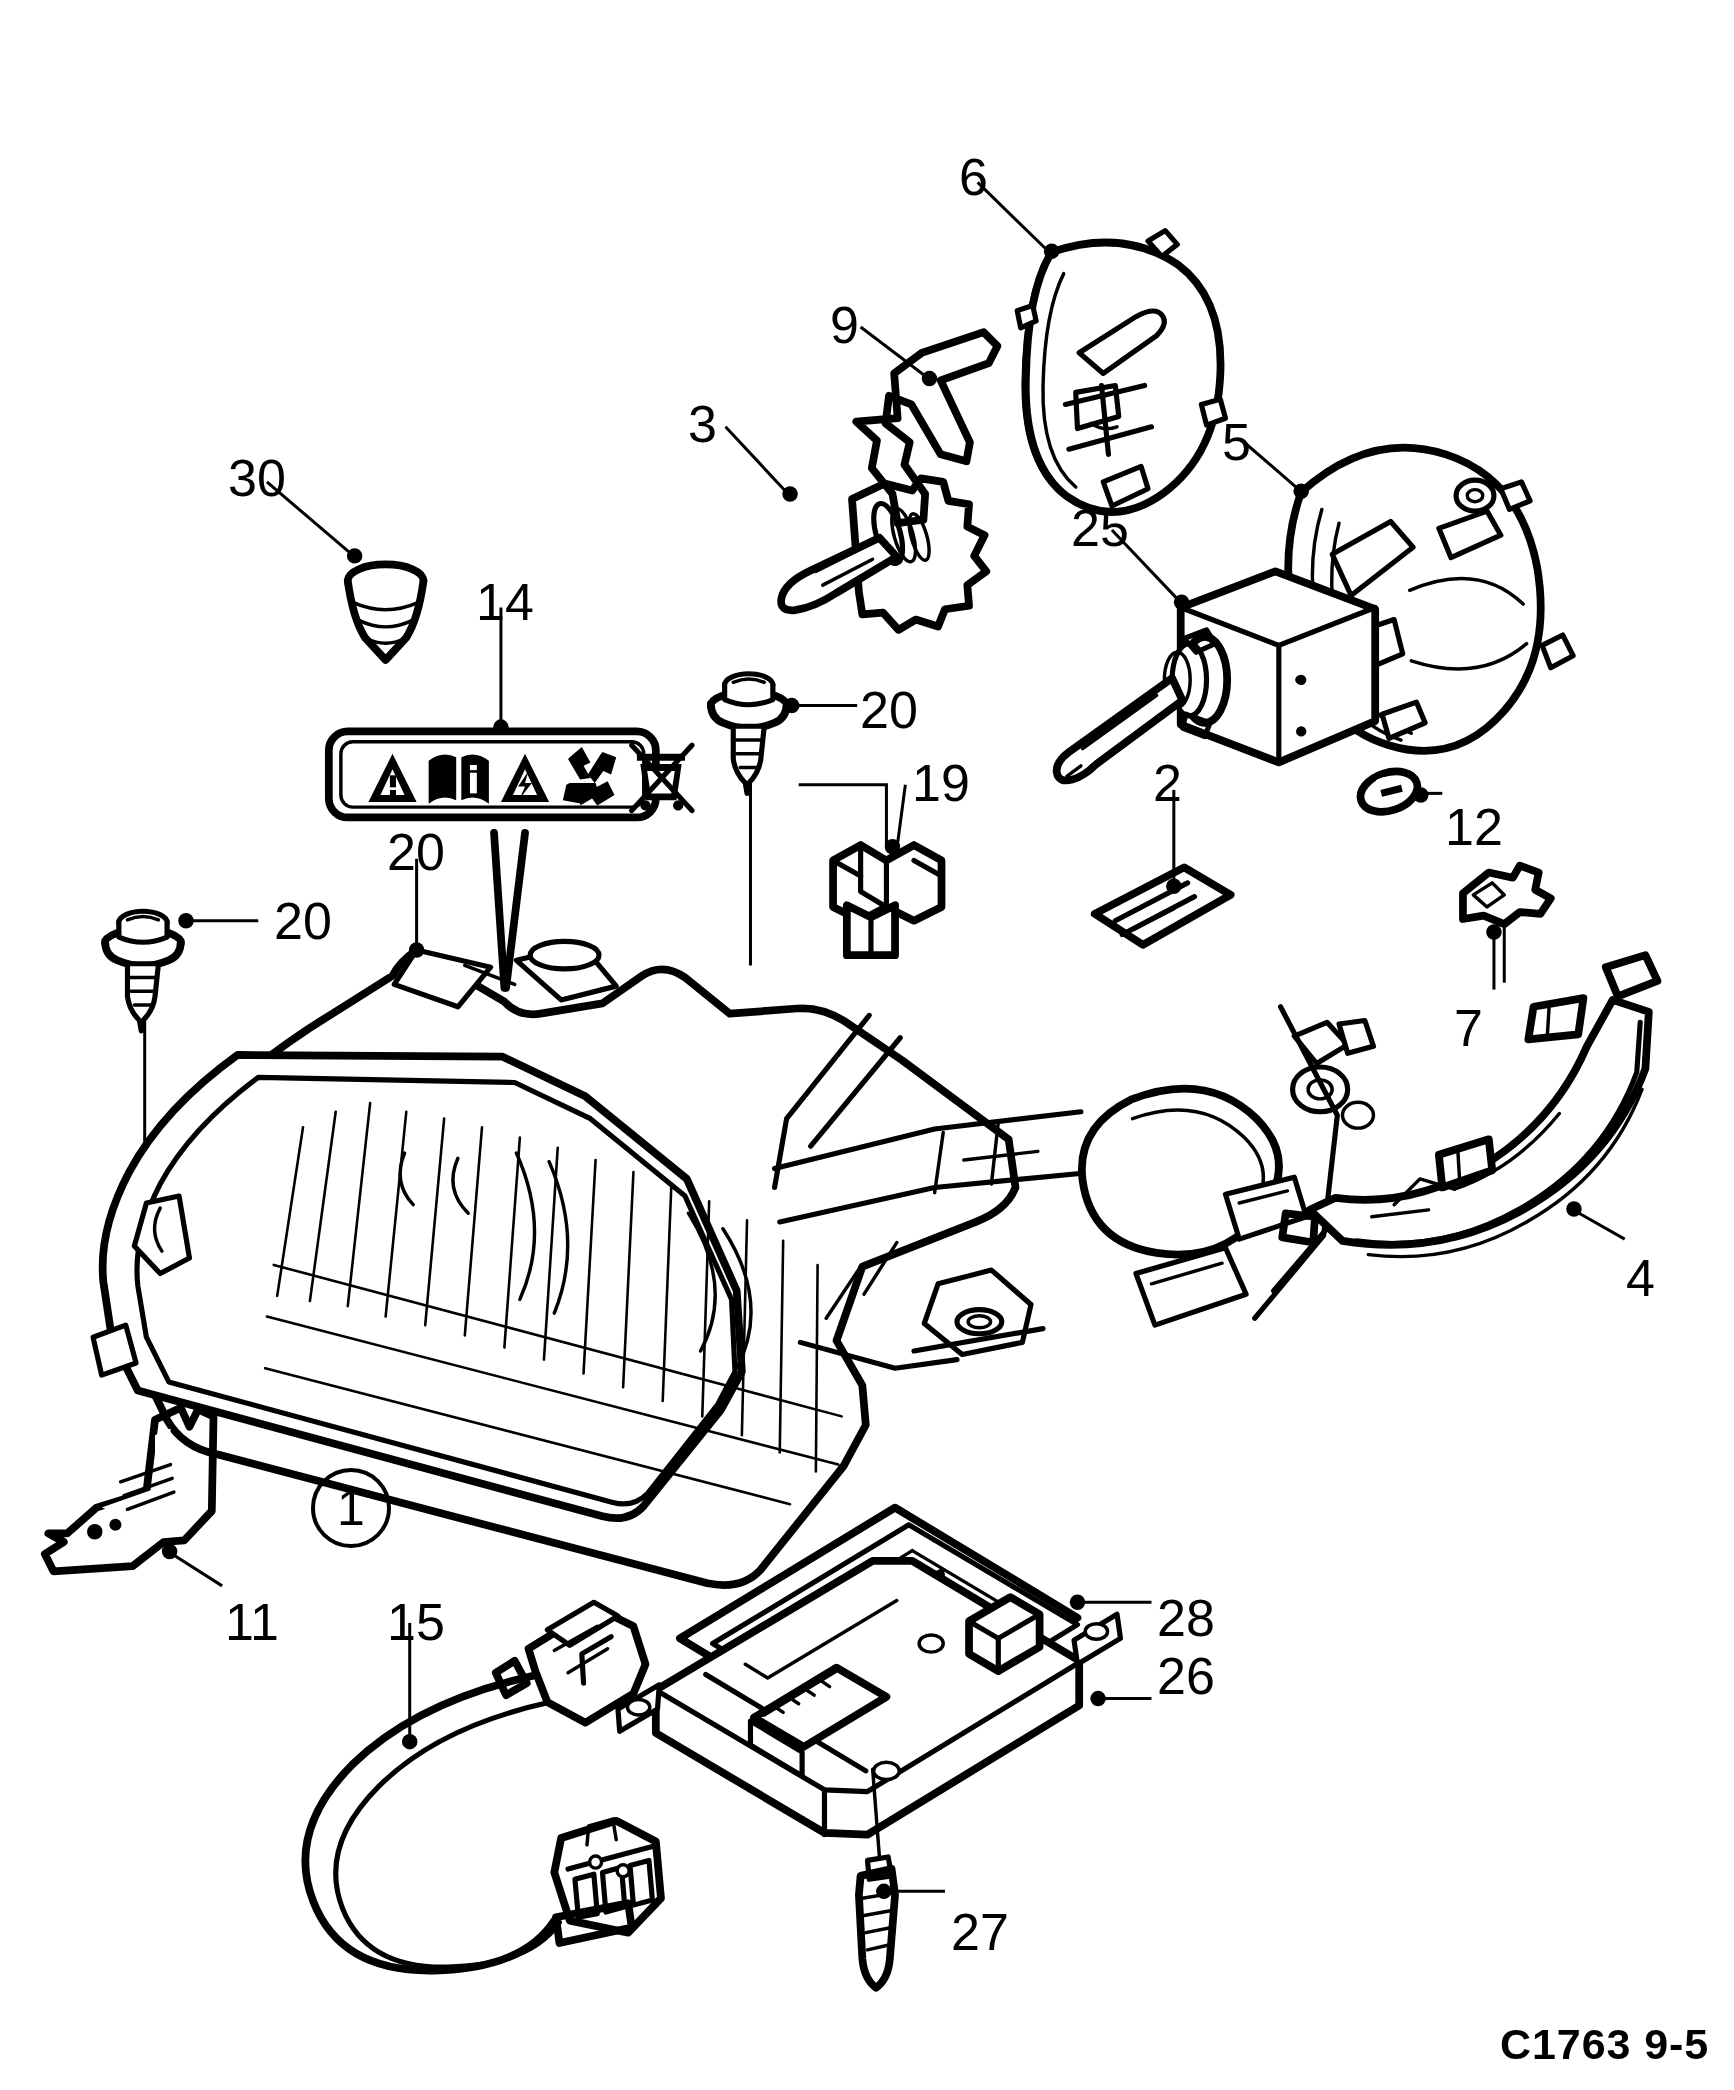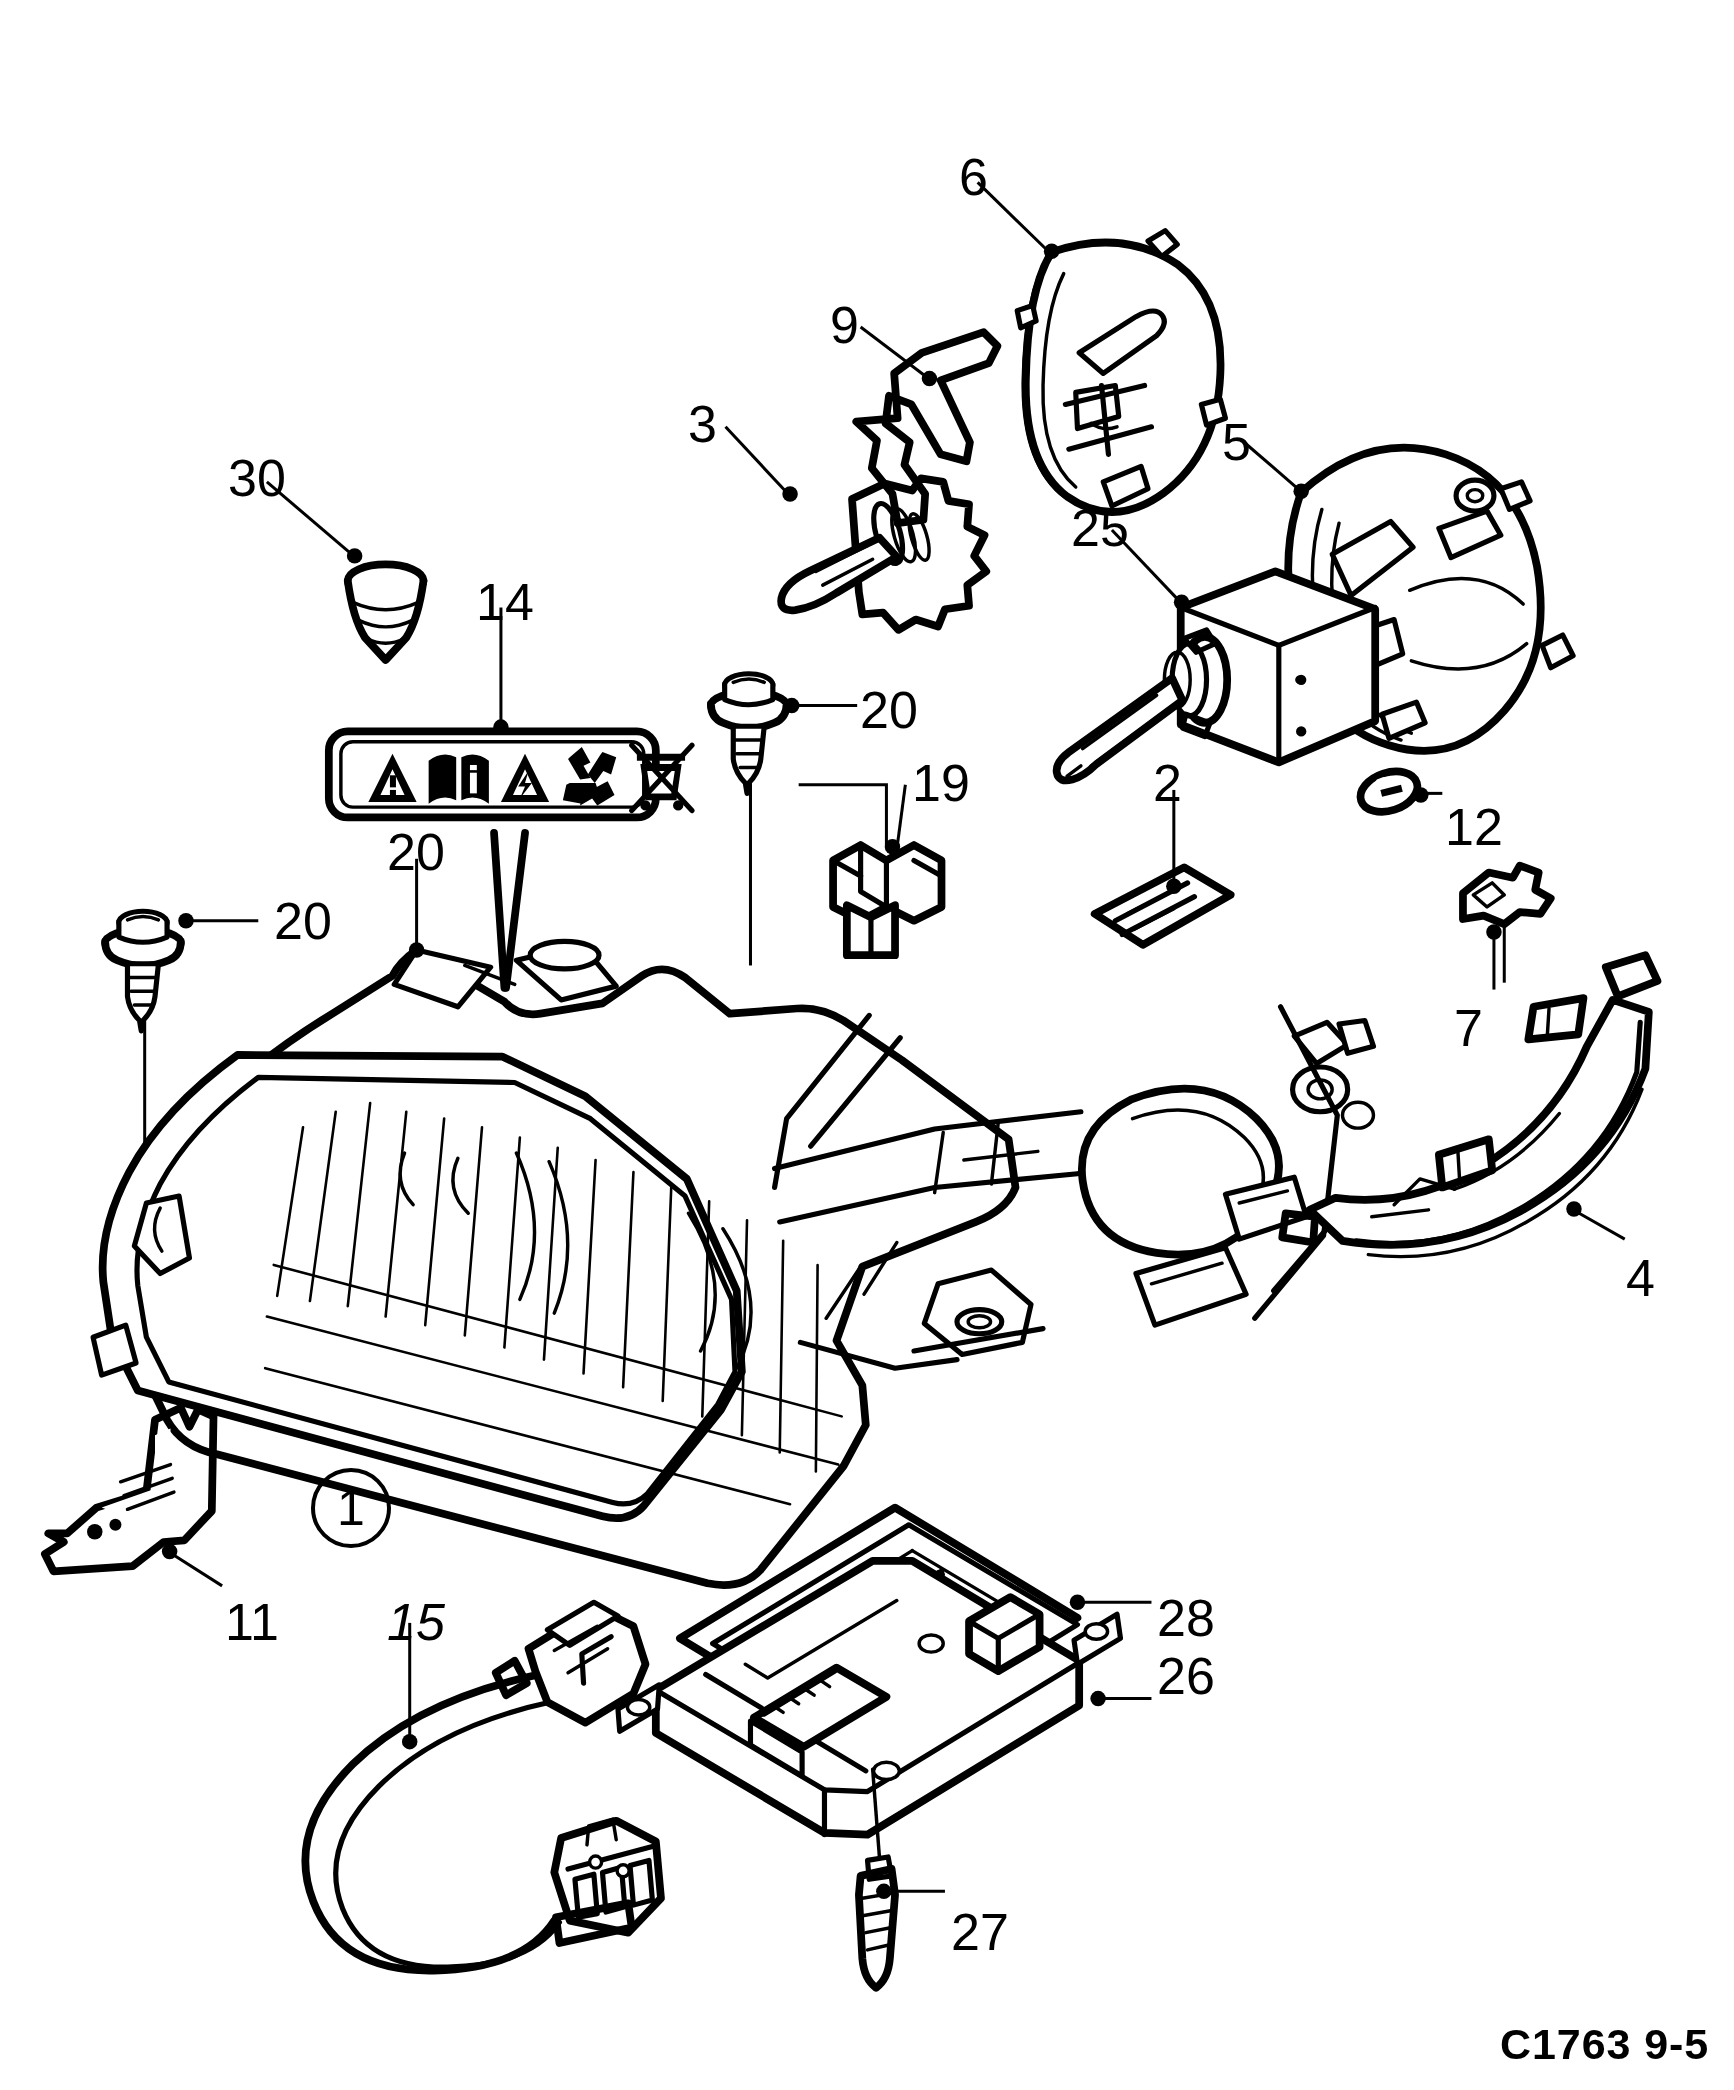--- a/index.html
+++ b/index.html
@@ -572,21 +572,21 @@
   <div class="callout" style="left:476px;top:576px;">14</div>
   <div class="callout" style="left:860px;top:684px;">20</div>
   <div class="callout" style="left:912px;top:757px;">19</div>
   <div class="callout" style="left:1153px;top:757px;">2</div>
   <div class="callout" style="left:1445px;top:757px;margin-top:44px;">12</div>
   <div class="callout" style="left:387px;top:826px;">20</div>
   <div class="callout" style="left:262px;top:895px;margin-left:12px;">20</div>
   <div class="callout" style="left:1454px;top:1002px;">7</div>
   <div class="callout" style="left:1626px;top:1252px;">4</div>
   <div class="callout" style="left:225px;top:1596px;">11</div>
-  <div class="callout" style="left:387px;top:1596px;font-style:italic;">15</div>
+  <div class="callout" style="left:387px;top:1596px;">15</div>
   <div class="callout" style="left:1157px;top:1592px;">28</div>
   <div class="callout" style="left:1157px;top:1650px;">26</div>
   <div class="callout" style="left:951px;top:1906px;">27</div>
 
   <div class="circ-call" style="left:311px;top:1468px;">1</div>
 
   <div class="corner-code">C1763 9-5</div>
 
 </div>
 

